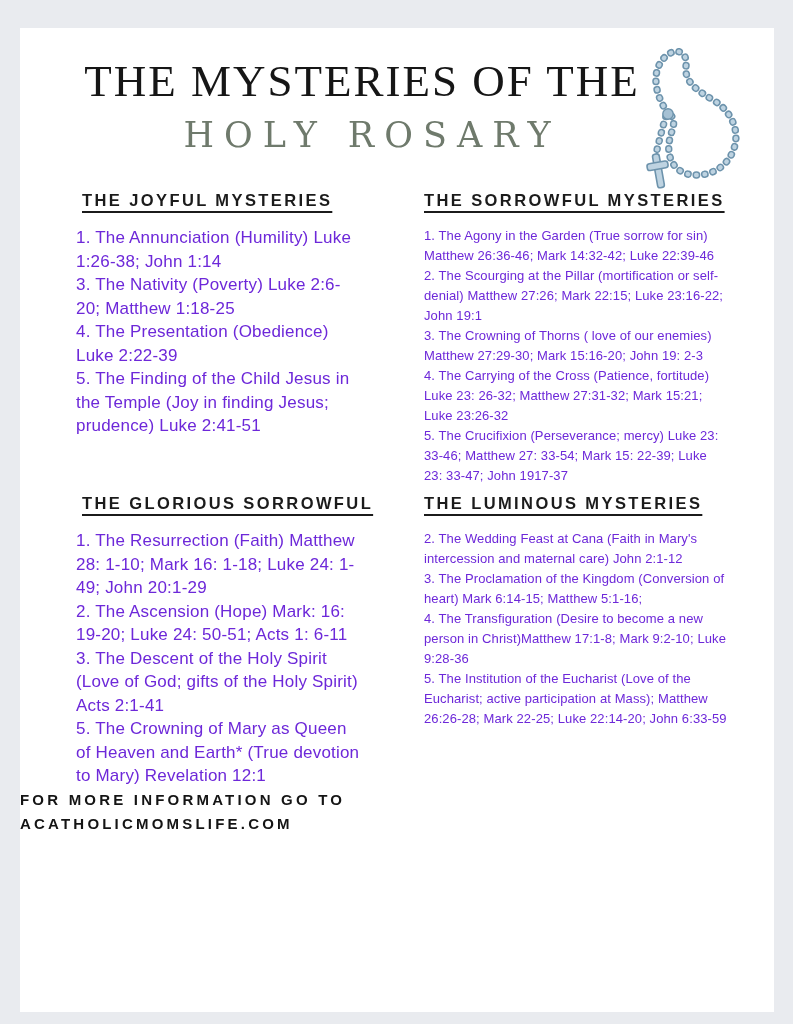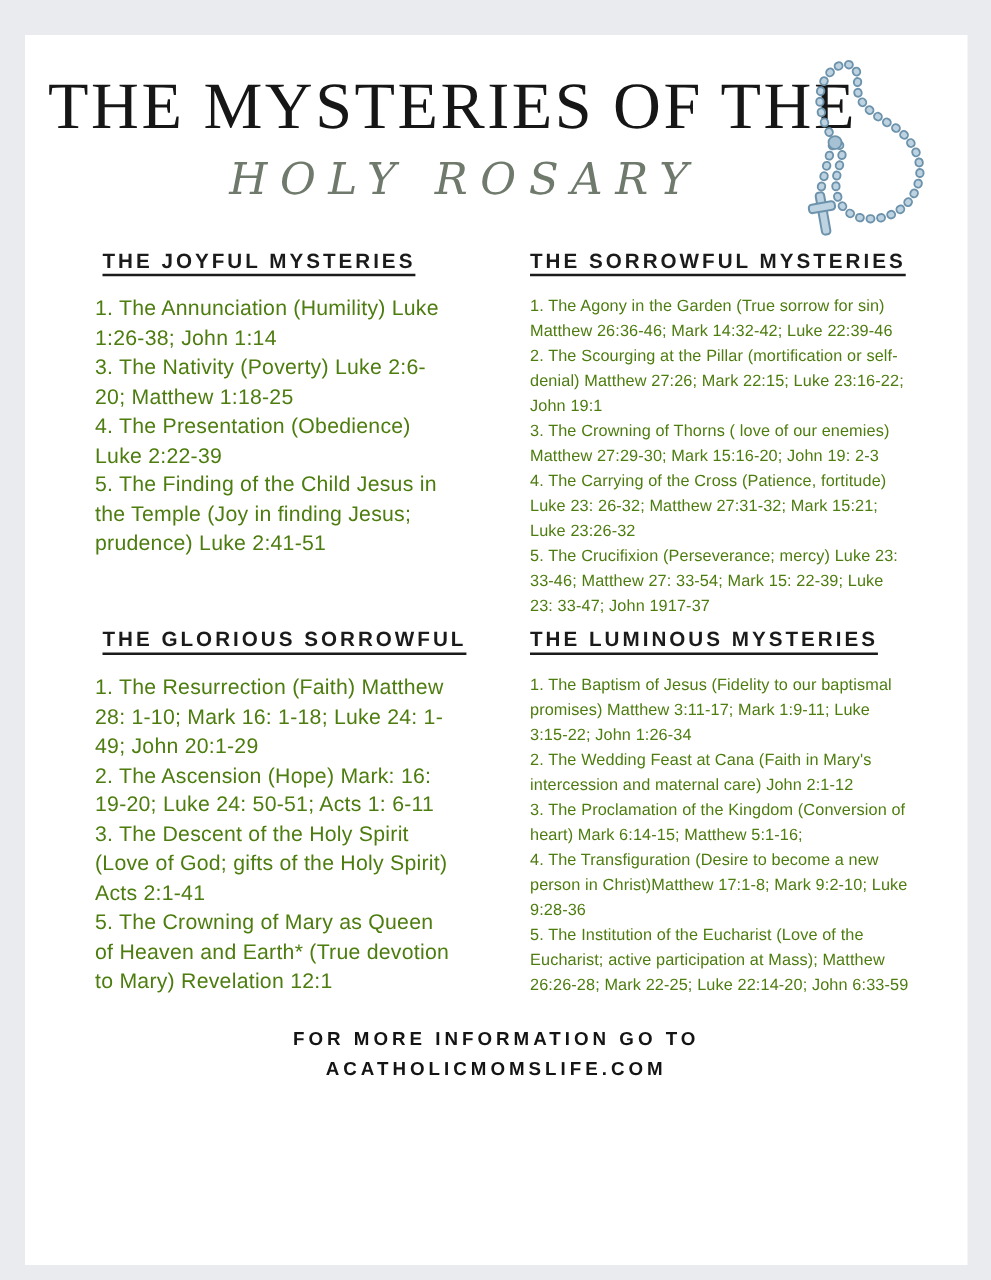--- a/index.html
+++ b/index.html
@@ -15,28 +15,27 @@
     left:20px; top:28px;
     width:754px; height:984px;
     background:#ffffff;
   }
   
   .header { position:relative; padding-top:28px; width:100%; }
   .title-wrap { width:684px; text-align:center; }
   .title {
     font-family:"Liberation Serif","DejaVu Serif",serif;
     font-weight:400;
-    font-size:53px;
+    font-size:45px;
     letter-spacing:2px;
     color:#161616;
     line-height:1.12;
   }
   .subtitle {
     font-family:"DejaVu Serif","Liberation Serif",serif;
-    font-style:italic;
     font-weight:400;
     font-size:35px;
     letter-spacing:10px;
     color:#6f7a6c;
     margin-top:8px;
     line-height:1.25;
     padding-left:20px;
   }
   .rosary {
     position:absolute;
@@ -56,37 +55,35 @@
     font-weight:700;
     letter-spacing:2.4px;
     color:#1b1b1b;
     text-decoration:underline;
     text-underline-offset:5px;
     text-decoration-thickness:1.5px;
     white-space:nowrap;
     margin-bottom:16px;
   }
   .section.large h3 { margin-left:6px; }
-  .section p { color:#4d7c0f; }
+  .section p { color:#6d28d9; }
   .section.large p {
     font-size:17px;
     line-height:23.5px;
     letter-spacing:0.2px;
     max-width:285px;
   }
   .section.small p {
     font-size:13px;
     line-height:20px;
     letter-spacing:0.1px;
     max-width:303px;
   }
   
   .footer {
-    margin-top:22px;
-    text-align:center;
     font-weight:700;
     font-size:15px;
     letter-spacing:3.2px;
     color:#141414;
     line-height:24px;
   }
 </style>
 </head>
 <body>
 
@@ -135,21 +132,20 @@
     <div class="section large">
       <h3>THE GLORIOUS SORROWFUL</h3>
       <p>1. The Resurrection (Faith) Matthew 28: 1-10; Mark 16: 1-18; Luke 24: 1-49; John 20:1-29</p>
       <p>2. The Ascension (Hope) Mark: 16: 19-20; Luke 24: 50-51; Acts 1: 6-11</p>
       <p>3. The Descent of the Holy Spirit (Love of God; gifts of the Holy Spirit) Acts 2:1-41</p>
       <p>5. The Crowning of Mary as Queen of Heaven and Earth* (True devotion to Mary) Revelation 12:1</p>
     </div>
 
     <div class="section small">
       <h3>THE LUMINOUS MYSTERIES</h3>
-      <p>1. The Baptism of Jesus (Fidelity to our baptismal promises) Matthew 3:11-17; Mark 1:9-11; Luke 3:15-22; John 1:26-34</p>
       <p>2. The Wedding Feast at Cana (Faith in Mary's intercession and maternal care) John 2:1-12</p>
       <p>3. The Proclamation of the Kingdom (Conversion of heart) Mark 6:14-15; Matthew 5:1-16;</p>
       <p>4. The Transfiguration (Desire to become a new person in Christ)Matthew 17:1-8; Mark 9:2-10; Luke 9:28-36</p>
       <p>5. The Institution of the Eucharist (Love of the Eucharist; active participation at Mass); Matthew 26:26-28; Mark 22-25; Luke 22:14-20; John 6:33-59</p>
     </div>
 
   </div>
 
   <div class="footer">
     <div>FOR MORE INFORMATION GO TO</div>

